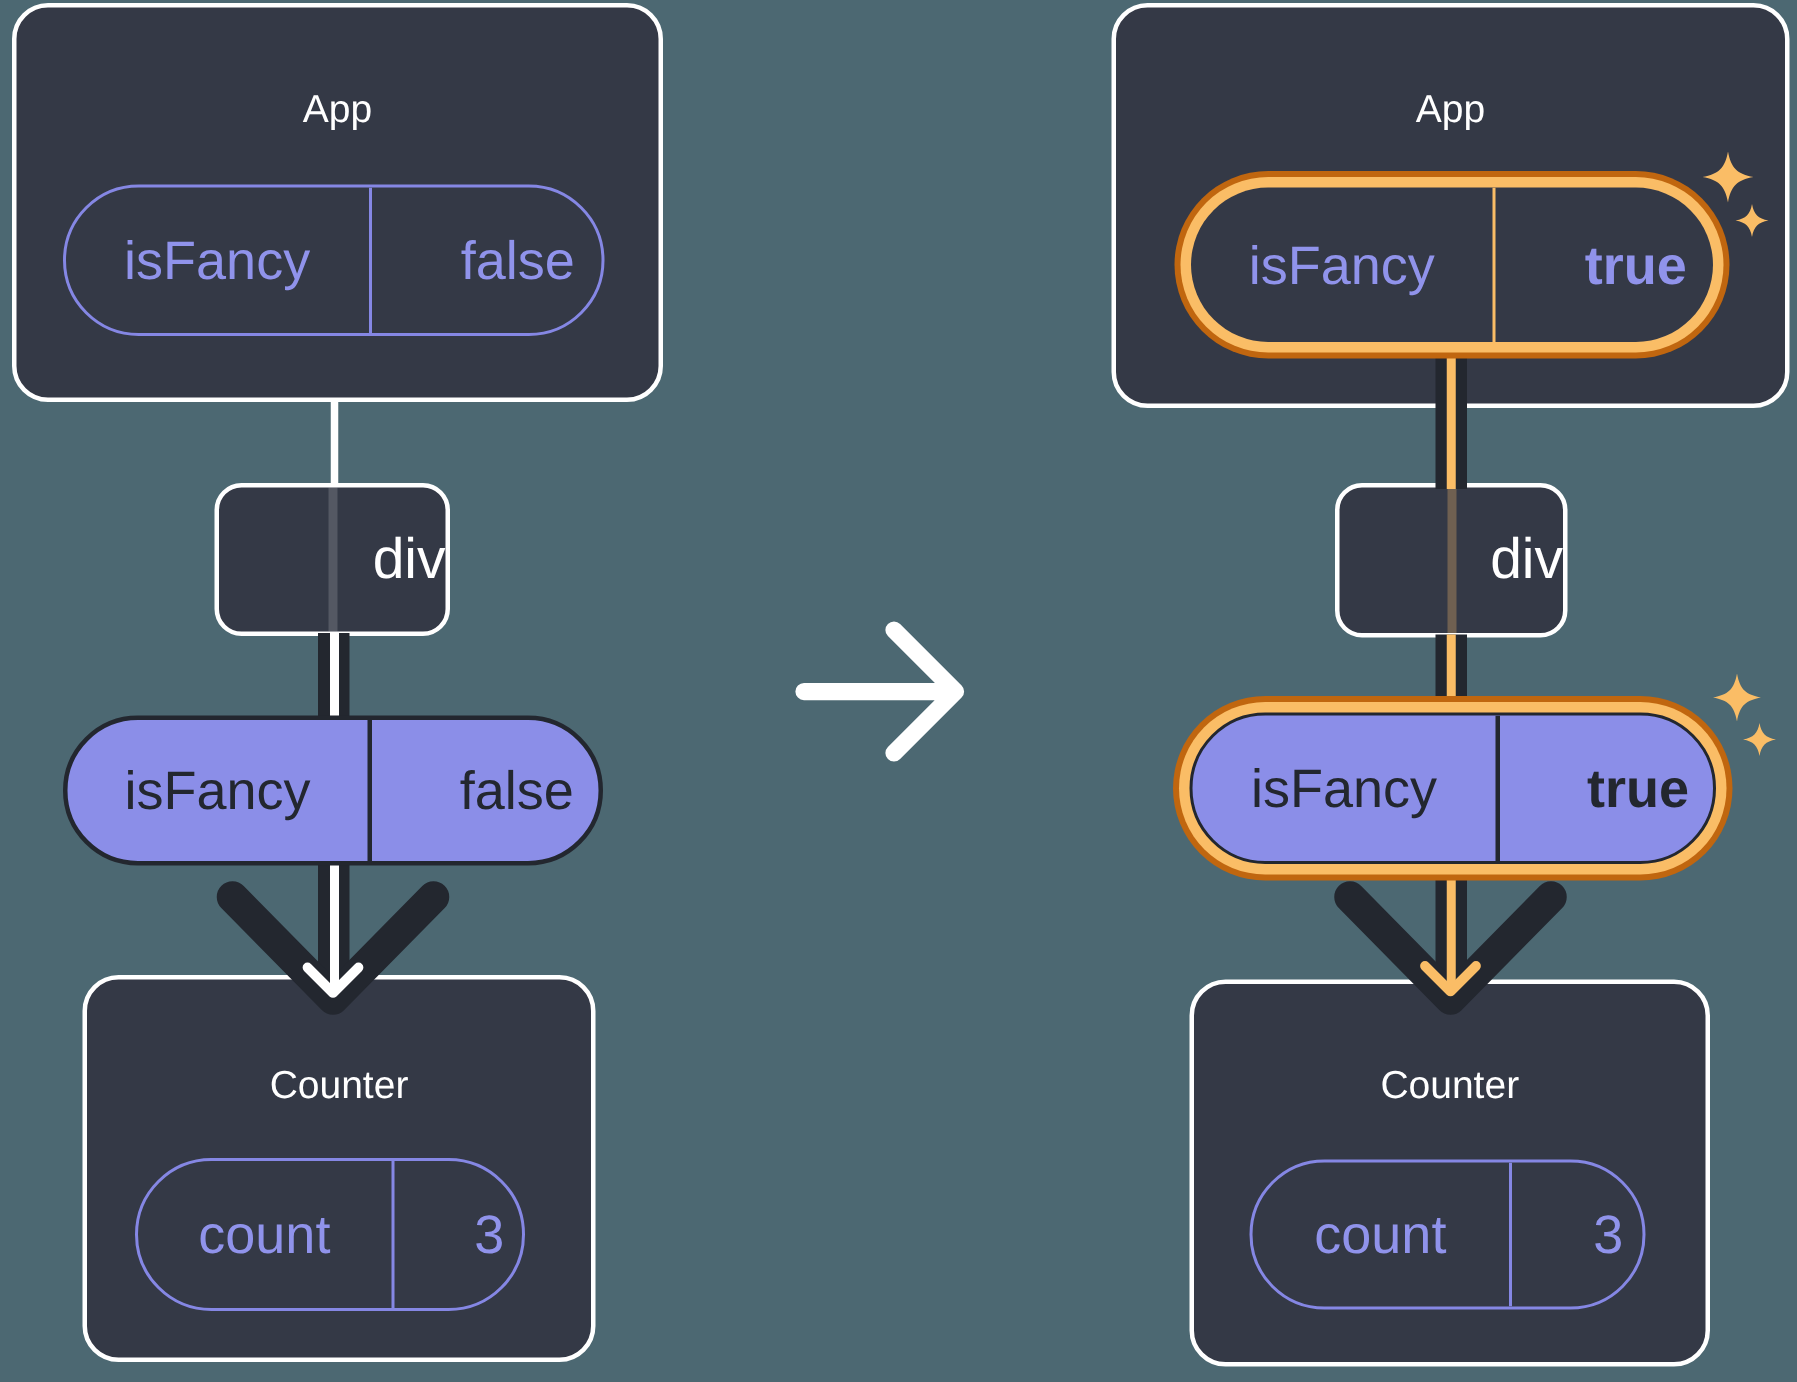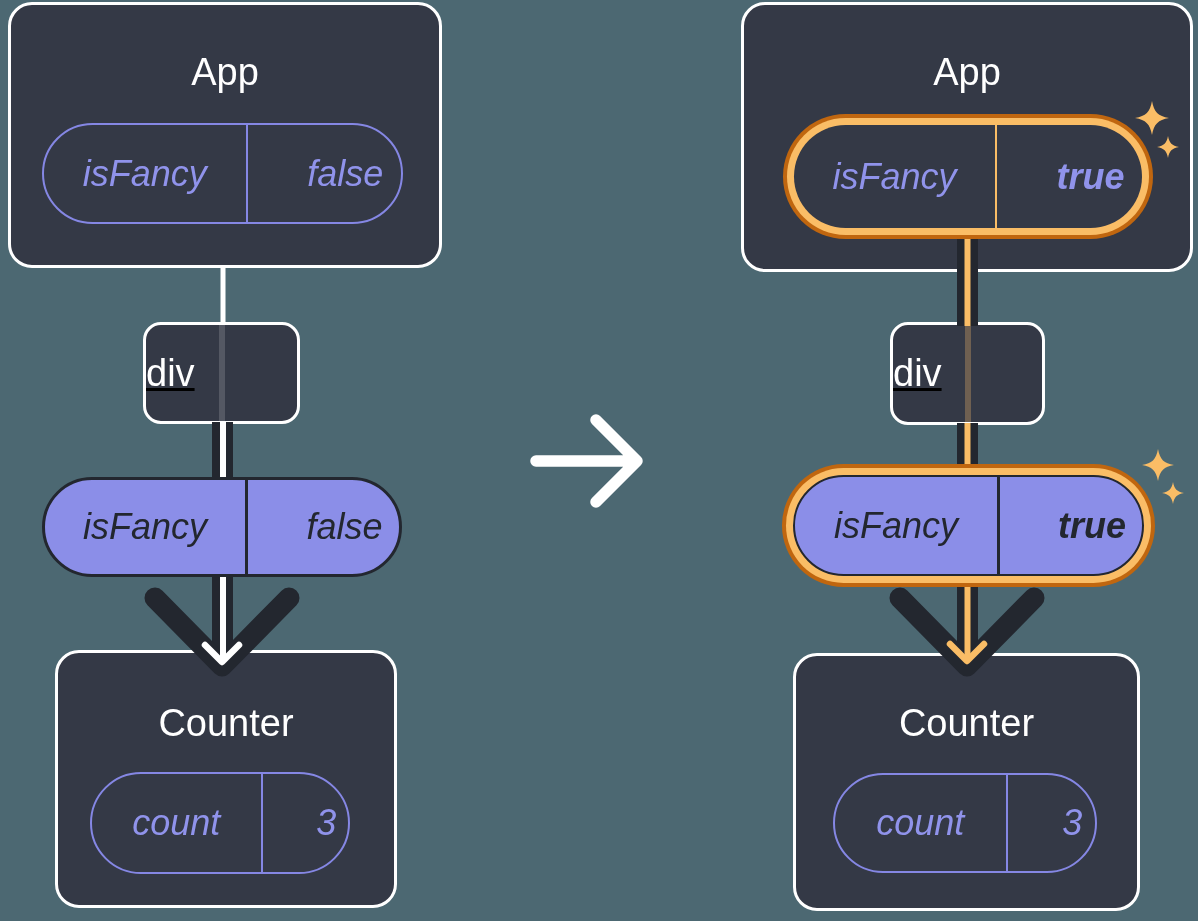--- a/index.html
+++ b/index.html
@@ -5,33 +5,33 @@
   html,body{margin:0;padding:0;background:var(--background,#4C6872);}
   .stage{
     position:relative;width:1198px;height:921px;overflow:hidden;
     background:var(--background,#4C6872);
     font-family:"Liberation Sans",sans-serif;
   }
   .box{
     position:absolute;background:var(--card,#343946);
     border:3.5px solid #fff;border-radius:24px;box-sizing:border-box;
   }
-  .box--small{border-radius:18px;display:flex;align-items:center;justify-content:flex-start;text-decoration:underline;}
+  .box--small{border-radius:18px;display:flex;align-items:center;justify-content:flex-end;}
   .ghost-line{position:absolute;left:50%;top:0;bottom:0;width:6px;transform:translateX(-50%);}
   .ghost-line--white{background:rgba(255,255,255,0.16);}
   .ghost-line--orange{background:rgba(250,189,110,0.30);}
   .label{
-    position:absolute;color:#fff;font-size:38px;line-height:44px;text-align:center;
+    position:absolute;color:#fff;font-size:26px;line-height:44px;text-align:center;
   }
   .divlabel{position:relative;z-index:1;color:#fff;font-size:38px;}
   .pill{
     position:absolute;display:flex;align-items:stretch;border-radius:999px;
     box-sizing:border-box;font-size:36px;overflow:hidden;
   }
-  .cell{display:flex;align-items:center;justify-content:center;box-sizing:border-box;font-style:italic;}
+  .cell{display:flex;align-items:center;justify-content:center;box-sizing:border-box;}
   .cell.val{flex:1;margin-left:42px;}
   .bold{font-weight:700;}
   .pill--outline{
     border:2.5px solid var(--purple-line,#8587E4);
     color:var(--purple-text,#9093EB);background:transparent;
   }
   .pill--outline .key{border-right:2.5px solid var(--purple-line,#8587E4);}
   .pill--filled{
     background:var(--purple-fill,#8B8EE8);
     border:3px solid var(--dark-ink,#23272F);

